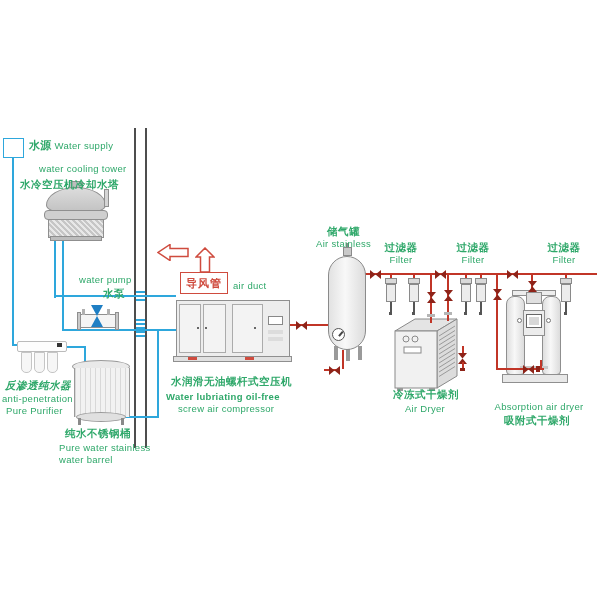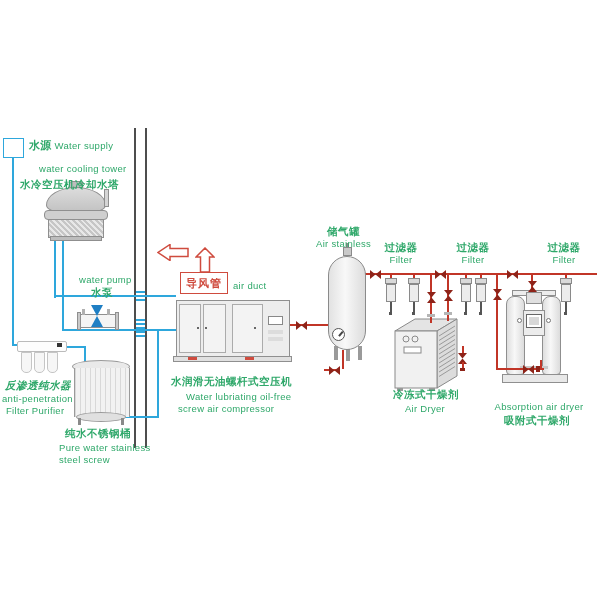--- a/index.html
+++ b/index.html
@@ -241,30 +241,30 @@
       <polygon points="11,0 5.5,4.5 11,9" fill="#8e2318"></polygon>
     </svg>
 
   <div class="lab" style="left:29px;top:139px;">
     <span class="zh" style="position:static;color:#2fa86a;font-size:11px;font-weight:bold;">水源</span>
     <span>Water supply</span>
   </div>
   <div class="lab zh" style="left:20px;top:151px;margin-top:28px;">水冷空压机冷却水塔</div>
   <div class="lab" style="left:39px;top:164px;">water cooling tower</div>
   <div class="lab" style="left:79px;top:275px;">water pump</div>
-  <div class="lab zh" style="left:91px;top:288px;font-family:Liberation Mono, monospace;">水泵</div>
+  <div class="lab zh" style="left:103px;top:288px;">水泵</div>
   <div class="lab zh" style="left:5px;top:380px;font-style:italic;">反渗透纯水器</div>
   <div class="lab" style="left:2px;top:394px;">anti-penetration</div>
-  <div class="lab" style="left:6px;top:406px;">Filter Purifier</div>
+  <div class="lab" style="left:6px;top:406px;">Pure Purifier</div>
   <div class="lab zh" style="left:65px;top:428px;font-family:Liberation Serif, serif;">纯水不锈钢桶</div>
   <div class="lab" style="left:59px;top:443px;">Pure water stainless</div>
-  <div class="lab" style="left:59px;top:455px;">steel screw</div>
+  <div class="lab" style="left:59px;top:455px;">water barrel</div>
   <div class="lab" style="left:233px;top:281px;">air duct</div>
   <div class="lab zh" style="left:171px;top:376px;">水润滑无油螺杆式空压机</div>
-  <div class="lab" style="left:186px;top:392px;">Water lubriating oil-free</div>
+  <div class="lab" style="left:166px;top:392px;font-weight:bold;">Water lubriating oil-free</div>
   <div class="lab" style="left:178px;top:404px;">screw air compressor</div>
   <div class="lab zh" style="left:327px;top:226px;">储气罐</div>
   <div class="lab" style="left:316px;top:239px;">Air stainless</div>
   <div class="lab zh ctr" style="left:401px;top:242px;">过滤器</div>
   <div class="lab ctr" style="left:401px;top:255px;">Filter</div>
   <div class="lab zh ctr" style="left:473px;top:242px;">过滤器</div>
   <div class="lab ctr" style="left:473px;top:255px;">Filter</div>
   <div class="lab zh ctr" style="left:564px;top:242px;">过滤器</div>
   <div class="lab ctr" style="left:564px;top:255px;">Filter</div>
   <div class="lab zh ctr" style="left:426px;top:389px;font-family:Liberation Serif, serif;">冷冻式干燥剂</div>

